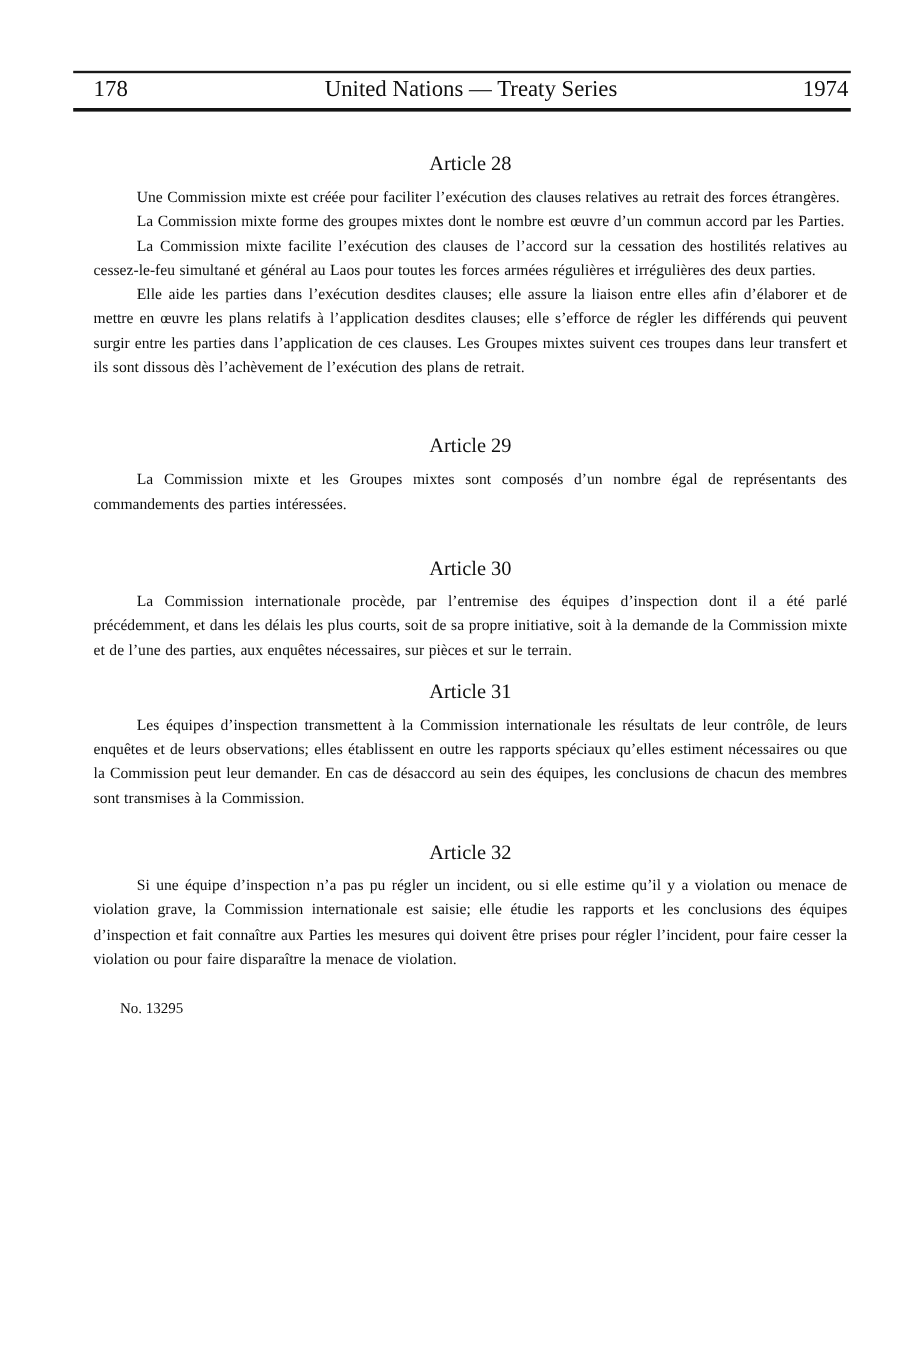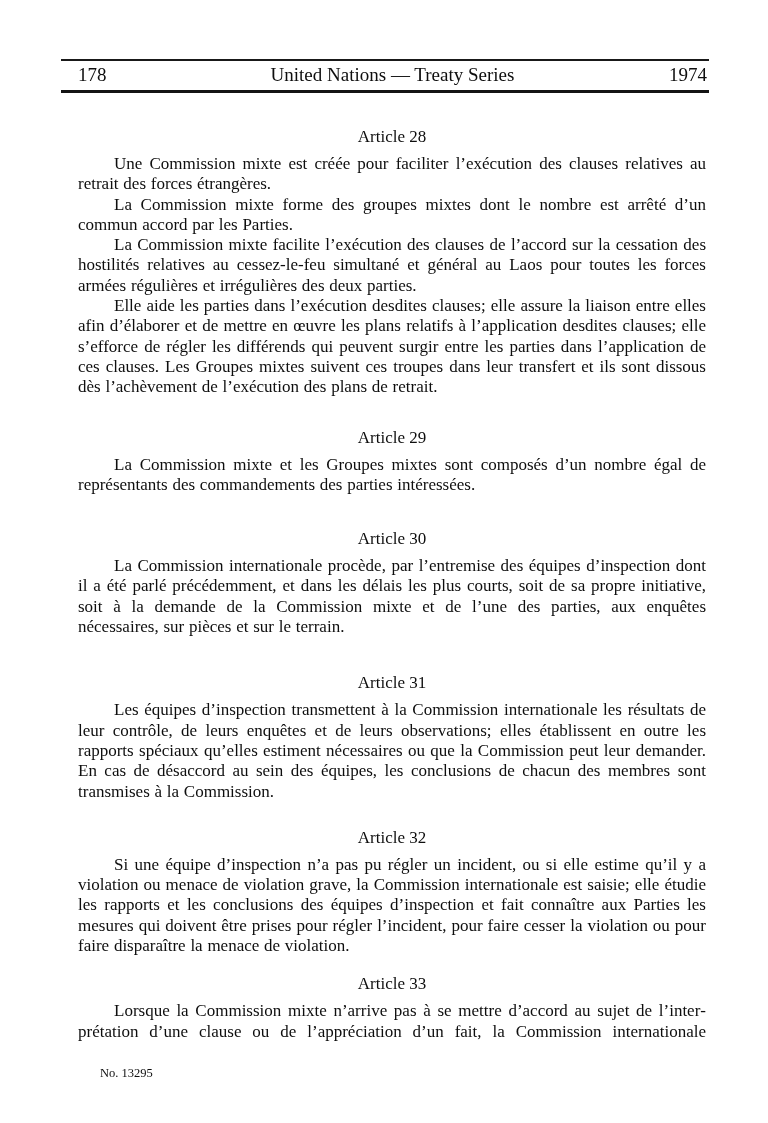--- a/index.html
+++ b/index.html
@@ -34,30 +34,30 @@
   
   .article h2 {
     margin: 0 0 7px 0;
     text-align: center;
     font-weight: normal;
     font-size: 17px;
     line-height: 20px;
   }
   .article p {
     margin: 0;
-    font-size: 17px;
+    font-size: 13px;
     line-height: 20.3px;
     text-align: justify;
     text-indent: 36px;
     word-spacing: 0.5px;
   }
   .art-28 { margin-top: 34px; }
-  .art-29 { margin-top: 30px; }
+  .art-29 { margin-top: 46px; }
   .art-30 { margin-top: 34px; }
-  .art-31 { margin-top: 36px; }
+  .art-31 { margin-top: 15px; }
   .art-32 { margin-top: 26px; }
   .art-33 { margin-top: 18px; }
   
   .cont-last { text-align-last: justify; }
 
   .footnote {
     margin-top: 24px;
     padding-left: 22px;
     font-size: 12.5px;
     line-height: 15px;
@@ -72,21 +72,21 @@
     <span class="pageno">178</span>
     <span class="head-title">United Nations — Treaty Series</span>
     <span class="year">1974</span>
   </header>
 
   <main>
 
     <section class="article art-28">
       <h2>Article 28</h2>
       <p>Une Commission mixte est créée pour faciliter l’exécution des clauses relatives au retrait des forces étrangères.</p>
-      <p>La Commission mixte forme des groupes mixtes dont le nombre est arrêté d’un commun accord par les Parties.</p>
+      <p>La Commission mixte forme des groupes mixtes dont le nombre est œuvre d’un commun accord par les Parties.</p>
       <p>La Commission mixte facilite l’exécution des clauses de l’accord sur la cessation des hostilités relatives au cessez-le-feu simultané et général au Laos pour toutes les forces armées régulières et irrégulières des deux parties.</p>
       <p>Elle aide les parties dans l’exécution desdites clauses; elle assure la liaison entre elles afin d’élaborer et de mettre en œuvre les plans relatifs à l’application desdites clauses; elle s’efforce de régler les différends qui peuvent surgir entre les parties dans l’application de ces clauses. Les Groupes mixtes suivent ces troupes dans leur transfert et ils sont dissous dès l’achèvement de l’exécution des plans de retrait.</p>
     </section>
 
     <section class="article art-29">
       <h2>Article 29</h2>
       <p>La Commission mixte et les Groupes mixtes sont composés d’un nombre égal de représentants des commandements des parties intéressées.</p>
     </section>
 
     <section class="article art-30">
@@ -97,23 +97,19 @@
     <section class="article art-31">
       <h2>Article 31</h2>
       <p>Les équipes d’inspection transmettent à la Commission internationale les résultats de leur contrôle, de leurs enquêtes et de leurs observations; elles établissent en outre les rapports spéciaux qu’elles estiment nécessaires ou que la Commission peut leur demander. En cas de désaccord au sein des équipes, les conclusions de chacun des membres sont transmises à la Commission.</p>
     </section>
 
     <section class="article art-32">
       <h2>Article 32</h2>
       <p>Si une équipe d’inspection n’a pas pu régler un incident, ou si elle estime qu’il y a violation ou menace de violation grave, la Commission internationale est saisie; elle étudie les rapports et les conclusions des équipes d’inspection et fait connaître aux Parties les mesures qui doivent être prises pour régler l’incident, pour faire cesser la violation ou pour faire disparaître la menace de violation.</p>
     </section>
 
-    <section class="article art-33">
-      <h2>Article 33</h2>
-      <p class="cont-last">Lorsque la Commission mixte n’arrive pas à se mettre d’accord au sujet de l’inter­prétation d’une clause ou de l’appréciation d’un fait, la Commission internationale</p>
-    </section>
 
     <div class="footnote">
       <span>No. 13295</span>
     </div>
 
   </main>
 </div>
 
 </body></html>

